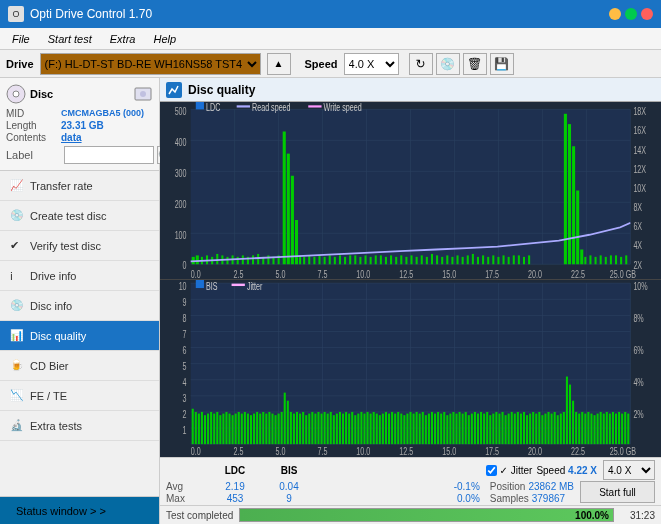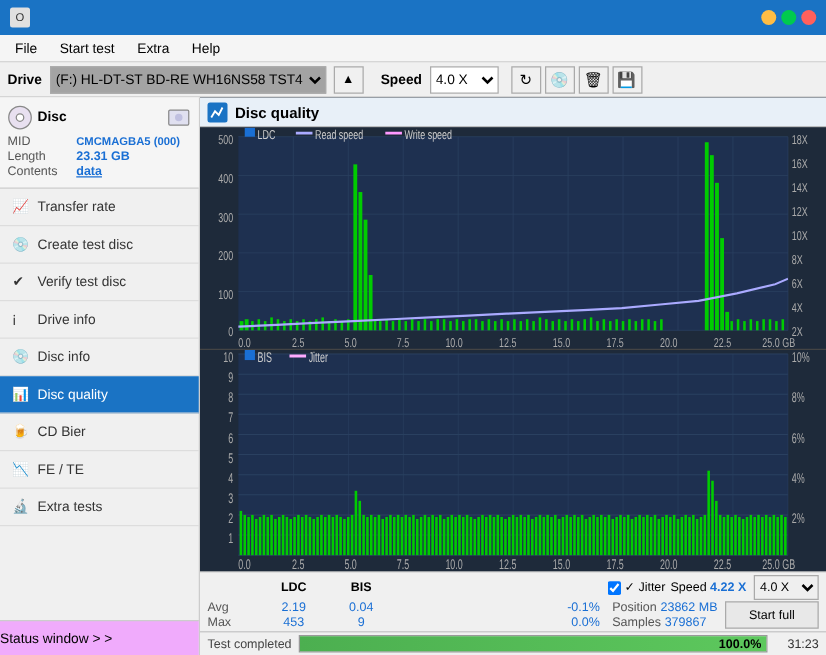--- a/index.html
+++ b/index.html
@@ -9,27 +9,27 @@
     .title-bar { background: #1a73c4; color: white; height: 28px; display: flex; align-items: center; justify-content: space-between; padding: 0 8px; font-size: 12px; }
     .title-bar-left { display: flex; align-items: center; gap: 6px; }
     .title-bar-icon { width: 16px; height: 16px; background: #e0e0e0; border-radius: 2px; display: flex; align-items: center; justify-content: center; font-size: 9px; color: #333; }
     .title-bar-controls { display: flex; gap: 4px; }
     .title-btn { width: 12px; height: 12px; border-radius: 50%; cursor: pointer; display: inline-block; }
     .title-btn.minimize { background: #ffbd44; }
     .title-btn.maximize { background: #00ca4e; }
     .title-btn.close { background: #ff605c; }
 
     
-    .menu-bar { background: #f5f5f5; border-bottom: 1px solid #ccc; height: 22px; display: flex; align-items: center; padding: 0 4px; gap: 2px; }
+    .menu-bar { background: #f5f5f5; border-bottom: 1px solid #ccc; height: 22px; display: flex; align-items: center; padding: 0 4px; gap: 2px; font-style: italic; }
     .menu-item { padding: 2px 8px; cursor: pointer; font-size: 11px; color: #000; }
 
     
     .drive-bar { background: #f0f0f0; border-bottom: 1px solid #ccc; height: 28px; display: flex; align-items: center; padding: 0 6px; gap: 6px; }
     .drive-label { font-size: 11px; font-weight: bold; text-align: right; }
-    .drive-select { height: 22px; font-size: 11px; border: 1px solid #aaa; background: #a3a3a3; min-width: 200px; }
+    .drive-select { height: 22px; font-size: 11px; border: 1px solid #aaa; background: #a16207; min-width: 200px; }
     .eject-btn { width: 24px; height: 22px; border: 1px solid #aaa; background: #f0f0f0; cursor: pointer; display: flex; align-items: center; justify-content: center; font-size: 10px; }
     .speed-label { font-size: 11px; font-weight: bold; margin-left: 8px; }
     .speed-select { height: 22px; font-size: 11px; border: 1px solid #aaa; background: white; width: 55px; }
     .drive-icons { display: flex; gap: 3px; margin-left: 4px; }
     .drive-icon-btn { width: 24px; height: 22px; border: 1px solid #aaa; background: #f0f0f0; cursor: pointer; display: flex; align-items: center; justify-content: center; font-size: 12px; }
 
     
     .main { display: flex; height: calc(524px - 28px - 22px - 28px); }
 
     
@@ -46,41 +46,42 @@
     .label-row { display: flex; align-items: center; margin-top: 3px; gap: 3px; }
     .label-input { height: 18px; border: 1px solid #aaa; background: white; width: 90px; font-size: 10px; }
     .label-btn { width: 18px; height: 18px; border: 1px solid #aaa; background: #f0f0f0; cursor: pointer; font-size: 10px; display: flex; align-items: center; justify-content: center; }
 
     
     .nav-item { height: 30px; display: flex; align-items: center; padding: 0 10px; cursor: pointer; font-size: 11px; color: #333; border-bottom: 1px solid #ddd; gap: 6px; }
     .nav-item.active { background: #1a73c4; color: white; }
     .nav-item .nav-icon { font-size: 11px; width: 14px; }
 
     
-    .status-window { height: 28px; display: flex; align-items: center; padding: 0 0; background: #f0abfc; border-top: 1px solid #ccc; font-size: 11px; cursor: pointer; }
+    .status-window { height: 28px; display: flex; align-items: center; padding: 0 16px; background: #0369a1; border-top: 1px solid #ccc; font-size: 11px; cursor: pointer; }
 
     
     .content { flex: 1; display: flex; flex-direction: column; background: #1e2a3a; overflow: hidden; }
 
     
     .chart-header { background: #e8f0f8; border-bottom: 1px solid #aaa; height: 24px; display: flex; align-items: center; padding: 0 6px; gap: 6px; }
     .chart-header-icon { width: 16px; height: 16px; background: #1a73c4; border-radius: 2px; display: flex; align-items: center; justify-content: center; }
     .chart-title { font-weight: bold; font-size: 12px; }
 
     
     .charts-container { flex: 1; display: flex; flex-direction: column; background: #1e2a3a; }
     .chart-area { flex: 1; position: relative; overflow: hidden; }
     .start-btn { width: 75px; height: 22px; background: #e8e8e8; border: 1px solid #aaa; cursor: pointer; font-size: 10px; text-align: center; display: flex; align-items: center; justify-content: center; }
   </style>
 </head>
 <body>
 
 <div class="title-bar">
   <div class="title-bar-left">
     <div class="title-bar-icon">O</div>
+    <span>Opti Drive Control 1.70</span>
   </div>
   <div class="title-bar-controls">
     <span class="title-btn minimize"></span>
     <span class="title-btn maximize"></span>
     <span class="title-btn close"></span>
   </div>
 </div>
 
 <div class="menu-bar">
   <span class="menu-item">File</span>
@@ -129,20 +130,25 @@
         <span class="disc-info-label">MID</span>
         <span class="disc-info-value" style="font-size:9px;">CMCMAGBA5 (000)</span>
       </div>
       <div class="disc-info-row">
         <span class="disc-info-label">Length</span>
         <span class="disc-info-value">23.31 GB</span>
       </div>
       <div class="disc-info-row">
         <span class="disc-info-label">Contents</span>
         <span class="disc-info-value blue-link">data</span>
+      </div>
+      <div class="label-row">
+        <span class="disc-info-label">Label</span>
+        <input type="text" class="label-input" style="">
+        <div class="label-btn">🔍</div>
       </div>
     </div>
 
     <div>
       <div class="nav-item">
         <span class="nav-icon">📈</span>
         <span>Transfer rate</span>
       </div>
       <div class="nav-item">
         <span class="nav-icon">💿</span>

